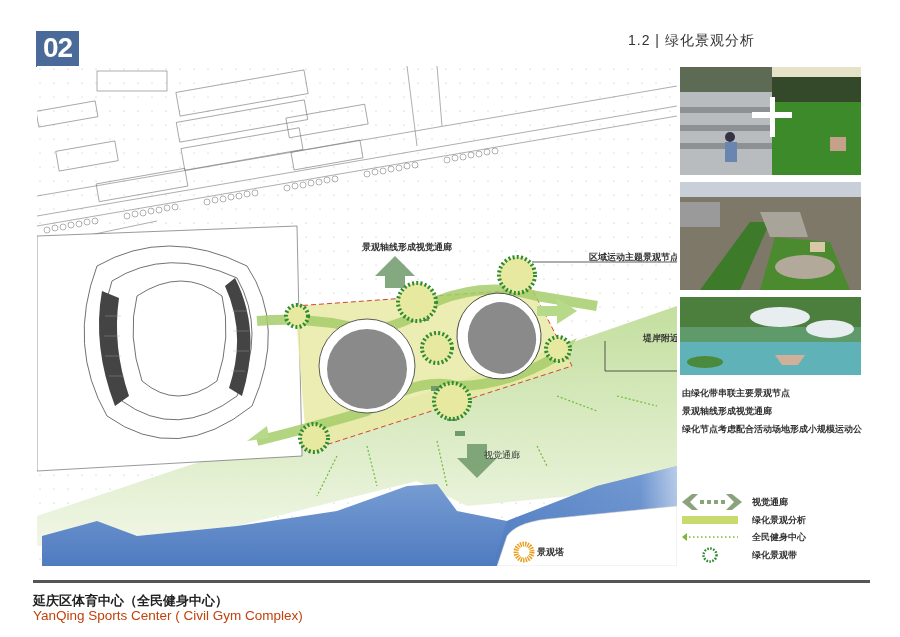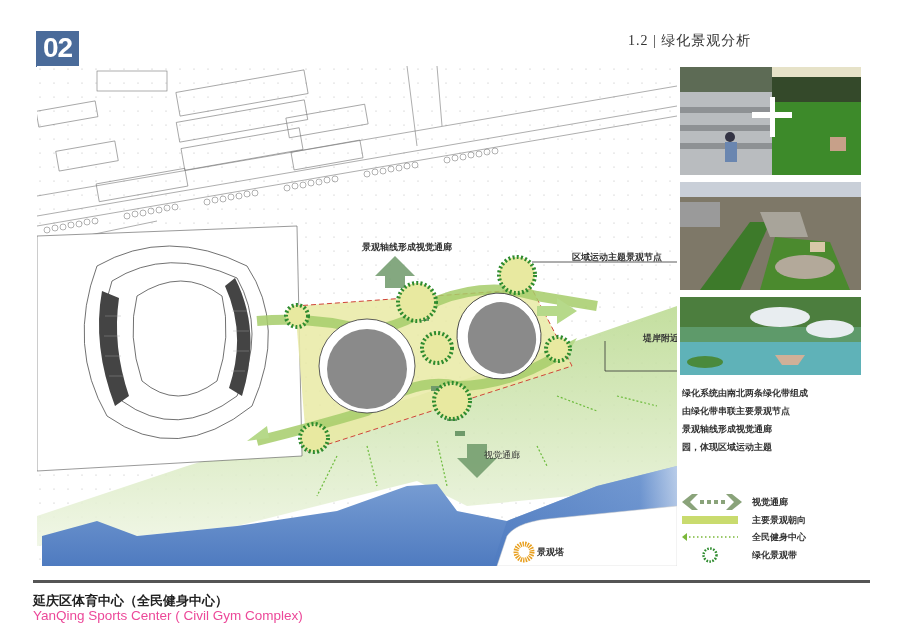--- a/index.html
+++ b/index.html
@@ -1,29 +1,29 @@
 <!DOCTYPE html>
 <html><head>
 <meta charset="utf-8">
 <style>
   html,body{margin:0;padding:0;background:#fff;}
   body{width:900px;height:637px;position:relative;overflow:hidden;font-family:"DejaVu Sans",sans-serif;}
   .badge{position:absolute;left:36px;top:31px;width:43px;height:36px;background:#4a6b9a;color:#fff;font-family:"Liberation Sans",sans-serif;font-weight:bold;font-size:28px;line-height:34px;text-align:center;letter-spacing:-1px;}
-  .section-title{position:absolute;left:628px;top:32px;font-size:14px;color:#333;letter-spacing:1px;font-family:Liberation Serif, serif;}
+  .section-title{position:absolute;left:628px;top:32px;font-size:14px;color:#333;letter-spacing:1px;font-family:Liberation Sans, sans-serif;}
   .map{position:absolute;left:37px;top:66px;width:640px;height:500px;overflow:hidden;}
   .photo{position:absolute;left:680px;width:181px;}
   .desc{position:absolute;left:682px;top:384px;font-size:9px;line-height:18px;color:#333;font-weight:bold;width:200px;}
   .desc div{white-space:nowrap;}
   .legend{position:absolute;left:682px;top:494px;}
   .legend-row{position:relative;height:17.5px;}
   .legend-row .sym{position:absolute;left:0;top:0;width:60px;height:16px;}
   .legend-row .lbl{position:absolute;left:70px;top:2px;font-size:9px;font-weight:bold;color:#333;white-space:nowrap;}
   .rule{position:absolute;left:33px;top:580px;width:837px;height:3px;background:#555;}
   .footer-cn{position:absolute;left:33px;top:592px;font-size:13px;font-weight:bold;color:#222;}
-  .footer-en{position:absolute;left:33px;top:608px;font-size:13.5px;color:#ec4899;font-family:"Liberation Sans",sans-serif;}
+  .footer-en{position:absolute;left:33px;top:608px;font-size:13.5px;color:#c2410c;font-family:"Liberation Sans",sans-serif;}
   .map-label{position:absolute;font-size:9px;color:#333;white-space:nowrap;font-weight:bold;}
 </style>
 </head>
 <body>
 
 <div class="badge">02</div>
 <div class="section-title">1.2 | 绿化景观分析</div>
 
 <div class="map">
   <svg width="640" height="500" viewBox="0 0 640 500">
@@ -163,21 +163,21 @@
 
     <polyline points="495,196 640,196" stroke="#333" stroke-width="0.8" fill="none"></polyline>
     <polyline points="568,275 568,305 640,305" stroke="#333" stroke-width="0.8" fill="none"></polyline>
 
     <g transform="translate(487,486)">
       <circle r="8" fill="none" stroke="#e8a020" stroke-width="5" stroke-dasharray="1.4 1"></circle>
     </g>
   </svg>
 
   <div class="map-label" style="left:325px;top:175px;">景观轴线形成视觉通廊</div>
-  <div class="map-label" style="left:535px;top:185px;">区域运动主题景观节点</div>
+  <div class="map-label" style="left:552px;top:185px;">区域运动主题景观节点</div>
   <div class="map-label" style="left:606px;top:266px;">堤岸附近景观</div>
   <div class="map-label" style="left:447px;top:383px;font-weight:normal;">视觉通廊</div>
   <div class="map-label" style="left:500px;top:480px;">景观塔</div>
 </div>
 
 <div class="photo" style="top:67px;height:108px;">
   <svg width="181" height="108">
     <rect width="92" height="108" fill="#b9bcbf"></rect>
     <rect y="0" width="92" height="25" fill="#5d6b55"></rect>
     <g fill="#8e9194">
@@ -213,45 +213,44 @@
     <rect y="0" width="181" height="30" fill="#4c7e3e"></rect>
     <rect y="45" width="181" height="33" fill="#5fb2b8"></rect>
     <ellipse cx="100" cy="20" rx="30" ry="10" fill="#e8edf0"></ellipse>
     <ellipse cx="150" cy="32" rx="24" ry="9" fill="#e8edf0"></ellipse>
     <ellipse cx="25" cy="65" rx="18" ry="6" fill="#4a8a3c"></ellipse>
     <polygon points="95,58 125,58 118,68 102,68" fill="#d0b098"></polygon>
   </svg>
 </div>
 
 <div class="desc">
-  <div>绿化系统由南北两条绿化带组成</div>
   <div>由绿化带串联主要景观节点</div>
   <div>景观轴线形成视觉通廊</div>
-  <div>园，体现区域运动主题</div>
+  <div>绿化节点考虑配合活动场地形成小规模运动公</div>
 </div>
 
 <div class="legend">
   <div class="legend-row">
     <svg class="sym" viewBox="0 0 60 16">
       <polygon points="0,8 10,0 16,0 8,8 16,16 10,16" fill="#8aa37a"></polygon>
       <polygon points="60,8 50,0 44,0 52,8 44,16 50,16" fill="#8aa37a"></polygon>
       <g fill="#8aa37a">
           <rect x="18" y="6" width="4" height="4"></rect>
           <rect x="25" y="6" width="4" height="4"></rect>
           <rect x="32" y="6" width="4" height="4"></rect>
           <rect x="39" y="6" width="4" height="4"></rect>
         </g>
     </svg>
     <span class="lbl">视觉通廊</span>
   </div>
   <div class="legend-row">
     <svg class="sym" viewBox="0 0 60 16">
       <rect x="0" y="4" width="56" height="8" fill="#c9db6e"></rect>
     </svg>
-    <span class="lbl">主要景观朝向</span>
+    <span class="lbl">绿化景观分析</span>
   </div>
   <div class="legend-row">
     <svg class="sym" viewBox="0 0 60 16">
       <polygon points="0,8 5,4 5,12" fill="#7bb83a"></polygon>
       <line x1="7" y1="8" x2="56" y2="8" stroke="#7bb83a" stroke-width="1.5" stroke-dasharray="1.5 2.5"></line>
     </svg>
     <span class="lbl">全民健身中心</span>
   </div>
   <div class="legend-row">
     <svg class="sym" viewBox="0 0 60 16">

